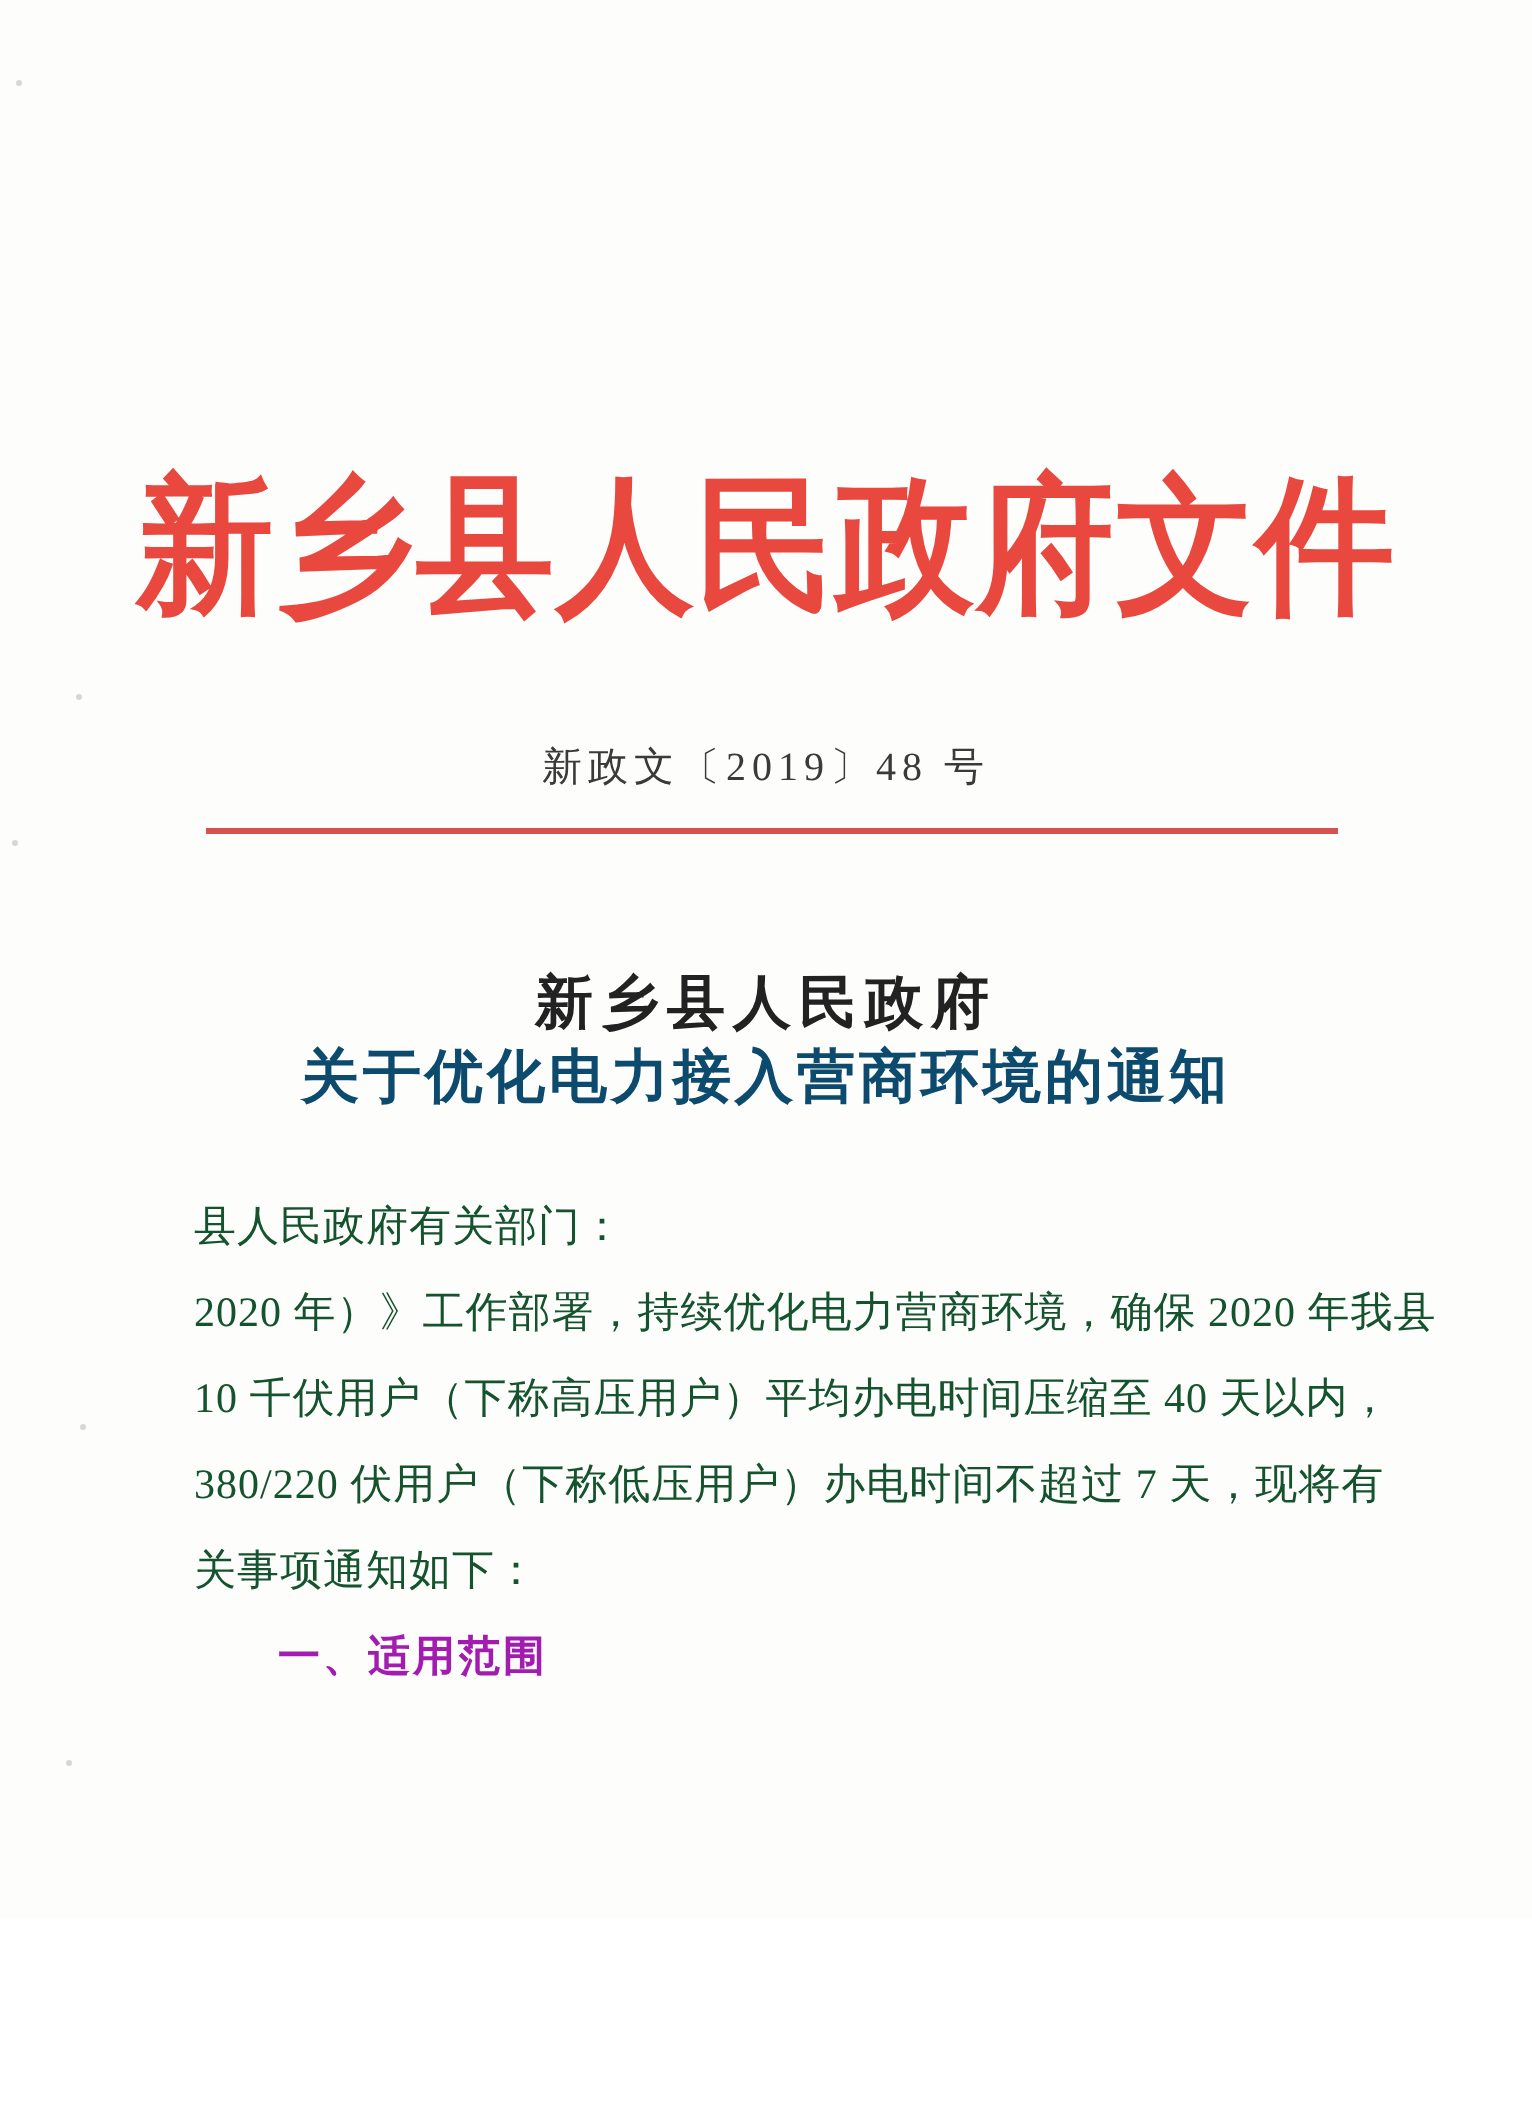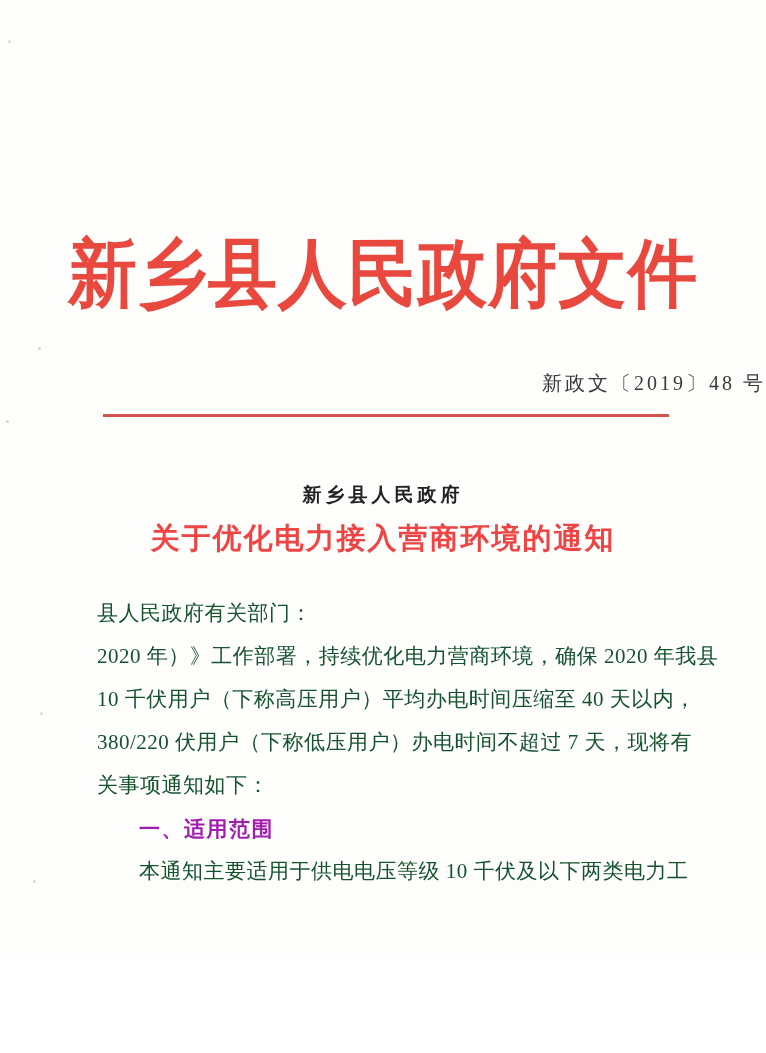--- a/index.html
+++ b/index.html
@@ -27,56 +27,56 @@
     font-family: "Liberation Serif", "DejaVu Serif", serif;
     transform: scaleY(1.08);
     transform-origin: top center;
     white-space: nowrap;
   }
   .doc-number {
     position: absolute;
     top: 370px;
     left: 0;
     width: 100%;
-    text-align: right;
+    text-align: center;
     font-size: 20px;
     letter-spacing: 3px;
     color: #3a3a3a;
     white-space: nowrap;
   }
   .red-rule {
     position: absolute;
     top: 414px;
     left: 103px;
     width: 566px;
     height: 3px;
     background: #d5524e;
   }
   .doc-title-1 {
     position: absolute;
     top: 482px;
     left: 0;
     width: 100%;
     text-align: center;
-    font-size: 19px;
+    font-size: 29px;
     font-weight: bold;
     letter-spacing: 4px;
     color: #222222;
     white-space: nowrap;
   }
   .doc-title-2 {
     position: absolute;
     top: 519px;
     left: 0;
     width: 100%;
     text-align: center;
     font-size: 29px;
     font-weight: bold;
     letter-spacing: 2px;
-    color: #ef4444;
+    color: #0c4a6e;
     white-space: nowrap;
   }
   .body-block {
     position: absolute;
     top: 592px;
     left: 97px;
     width: 582px;
   }
   .body-line {
     height: 43px;
@@ -123,21 +123,20 @@
 
   <div class="doc-title-2">关于优化电力接入营商环境的通知</div>
 
   <div class="body-block">
     <div class="body-line">县人民政府有关部门：</div>
     <div class="body-line">2020 年）》工作部署，持续优化电力营商环境，确保 2020 年我县</div>
     <div class="body-line">10 千伏用户（下称高压用户）平均办电时间压缩至 40 天以内，</div>
     <div class="body-line">380/220 伏用户（下称低压用户）办电时间不超过 7 天，现将有</div>
     <div class="body-line">关事项通知如下：</div>
     <div class="body-line indent section-heading">一、适用范围</div>
-    <div class="body-line indent">本通知主要适用于供电电压等级 10 千伏及以下两类电力工</div>
   </div>
 
   <div class="page-number">- 1 -</div>
 
   <div class="speck" style="left:8px;  top:40px;   width:3px; height:3px;"></div>
   <div class="speck" style="left:38px; top:347px;  width:3px; height:3px;"></div>
   <div class="speck" style="left:6px;  top:420px;  width:3px; height:3px;"></div>
   <div class="speck" style="left:40px; top:712px;  width:3px; height:3px;"></div>
   <div class="speck" style="left:33px; top:880px;  width:3px; height:3px;"></div>
   <div class="speck" style="left:36px; top:1030px; width:4px; height:2px;"></div>

